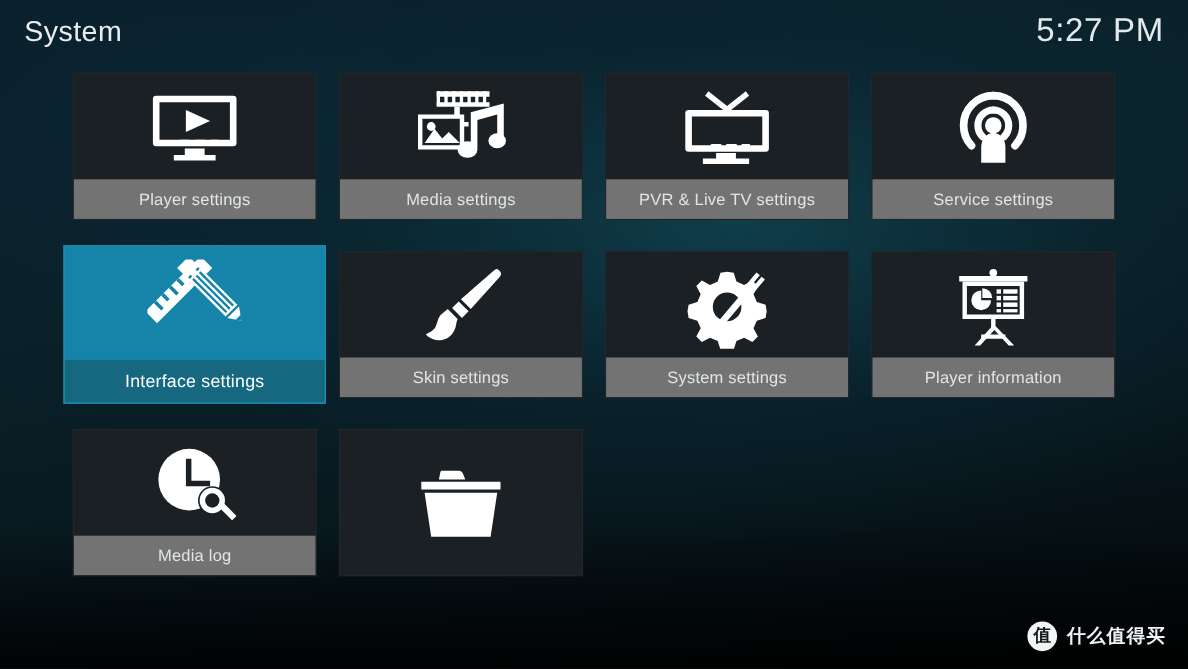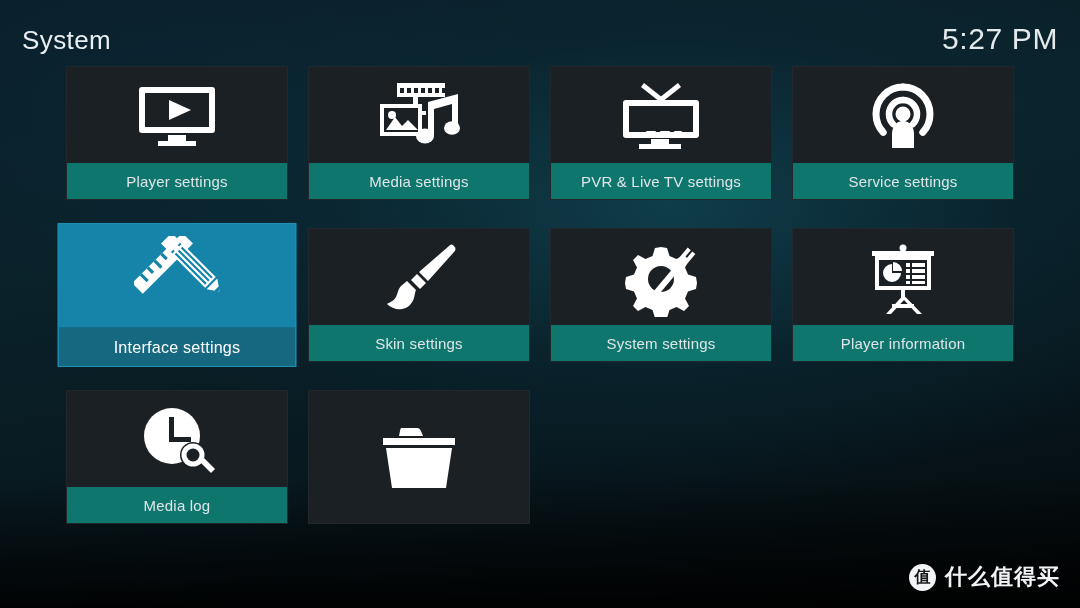--- a/index.html
+++ b/index.html
@@ -22,21 +22,21 @@
   #screen::after{
     content:"";
     position:absolute; left:0; right:0; bottom:0; height:130px;
     background:linear-gradient(to bottom, rgba(0,0,0,0) 0%, rgba(0,0,0,0.72) 85%, rgba(0,0,0,0.9) 100%);
     pointer-events:none;
   }
 
   
   .header{
     position:absolute; top:0; left:0; right:0; height:56px;
-    display:flex; align-items:flex-end; justify-content:space-between;
+    display:flex; align-items:center; justify-content:space-between;
     padding:0 22px 0 22px;
     z-index:3;
   }
   .header .title{
     font-size:26px; font-weight:300; color:#e9eef0;
     letter-spacing:.4px;
   }
   .header .clock{
     font-size:30px; font-weight:300; color:#e4eaec;
     letter-spacing:.6px;
@@ -65,21 +65,21 @@
   .tile .icon{
     flex:1 1 auto;
     display:flex; align-items:center; justify-content:center;
     padding-top:4px;
   }
   .tile .icon svg{ display:block; }
   .tile .label{
     height:36px;
     flex:0 0 36px;
     display:flex; align-items:center; justify-content:center;
-    background:#0f766e;
+    background:#737373;
     color:#dfe5e8;
     font-size:15px; font-weight:400;
     letter-spacing:.2px;
     white-space:nowrap;
   }
 
   
   .tile.selected{
     background:#1584a8;
     border-color:#1d90b4;
@@ -102,21 +102,21 @@
   .watermark .badge{
     width:27px; height:27px; border-radius:50%;
     background:#f2f4f5;
     color:#15181a;
     display:flex; align-items:center; justify-content:center;
     font-size:16px; font-weight:700;
     font-family:"DejaVu Sans", sans-serif;
   }
   .watermark .wm-text{
     color:#f0f3f4;
-    font-size:22px; font-weight:700;
+    font-size:17px; font-weight:700;
     letter-spacing:1px;
     font-family:Liberation Sans, sans-serif;
   }
 </style>
 </head>
 <body>
 
 <div id="screen">
 
   <div class="header">

